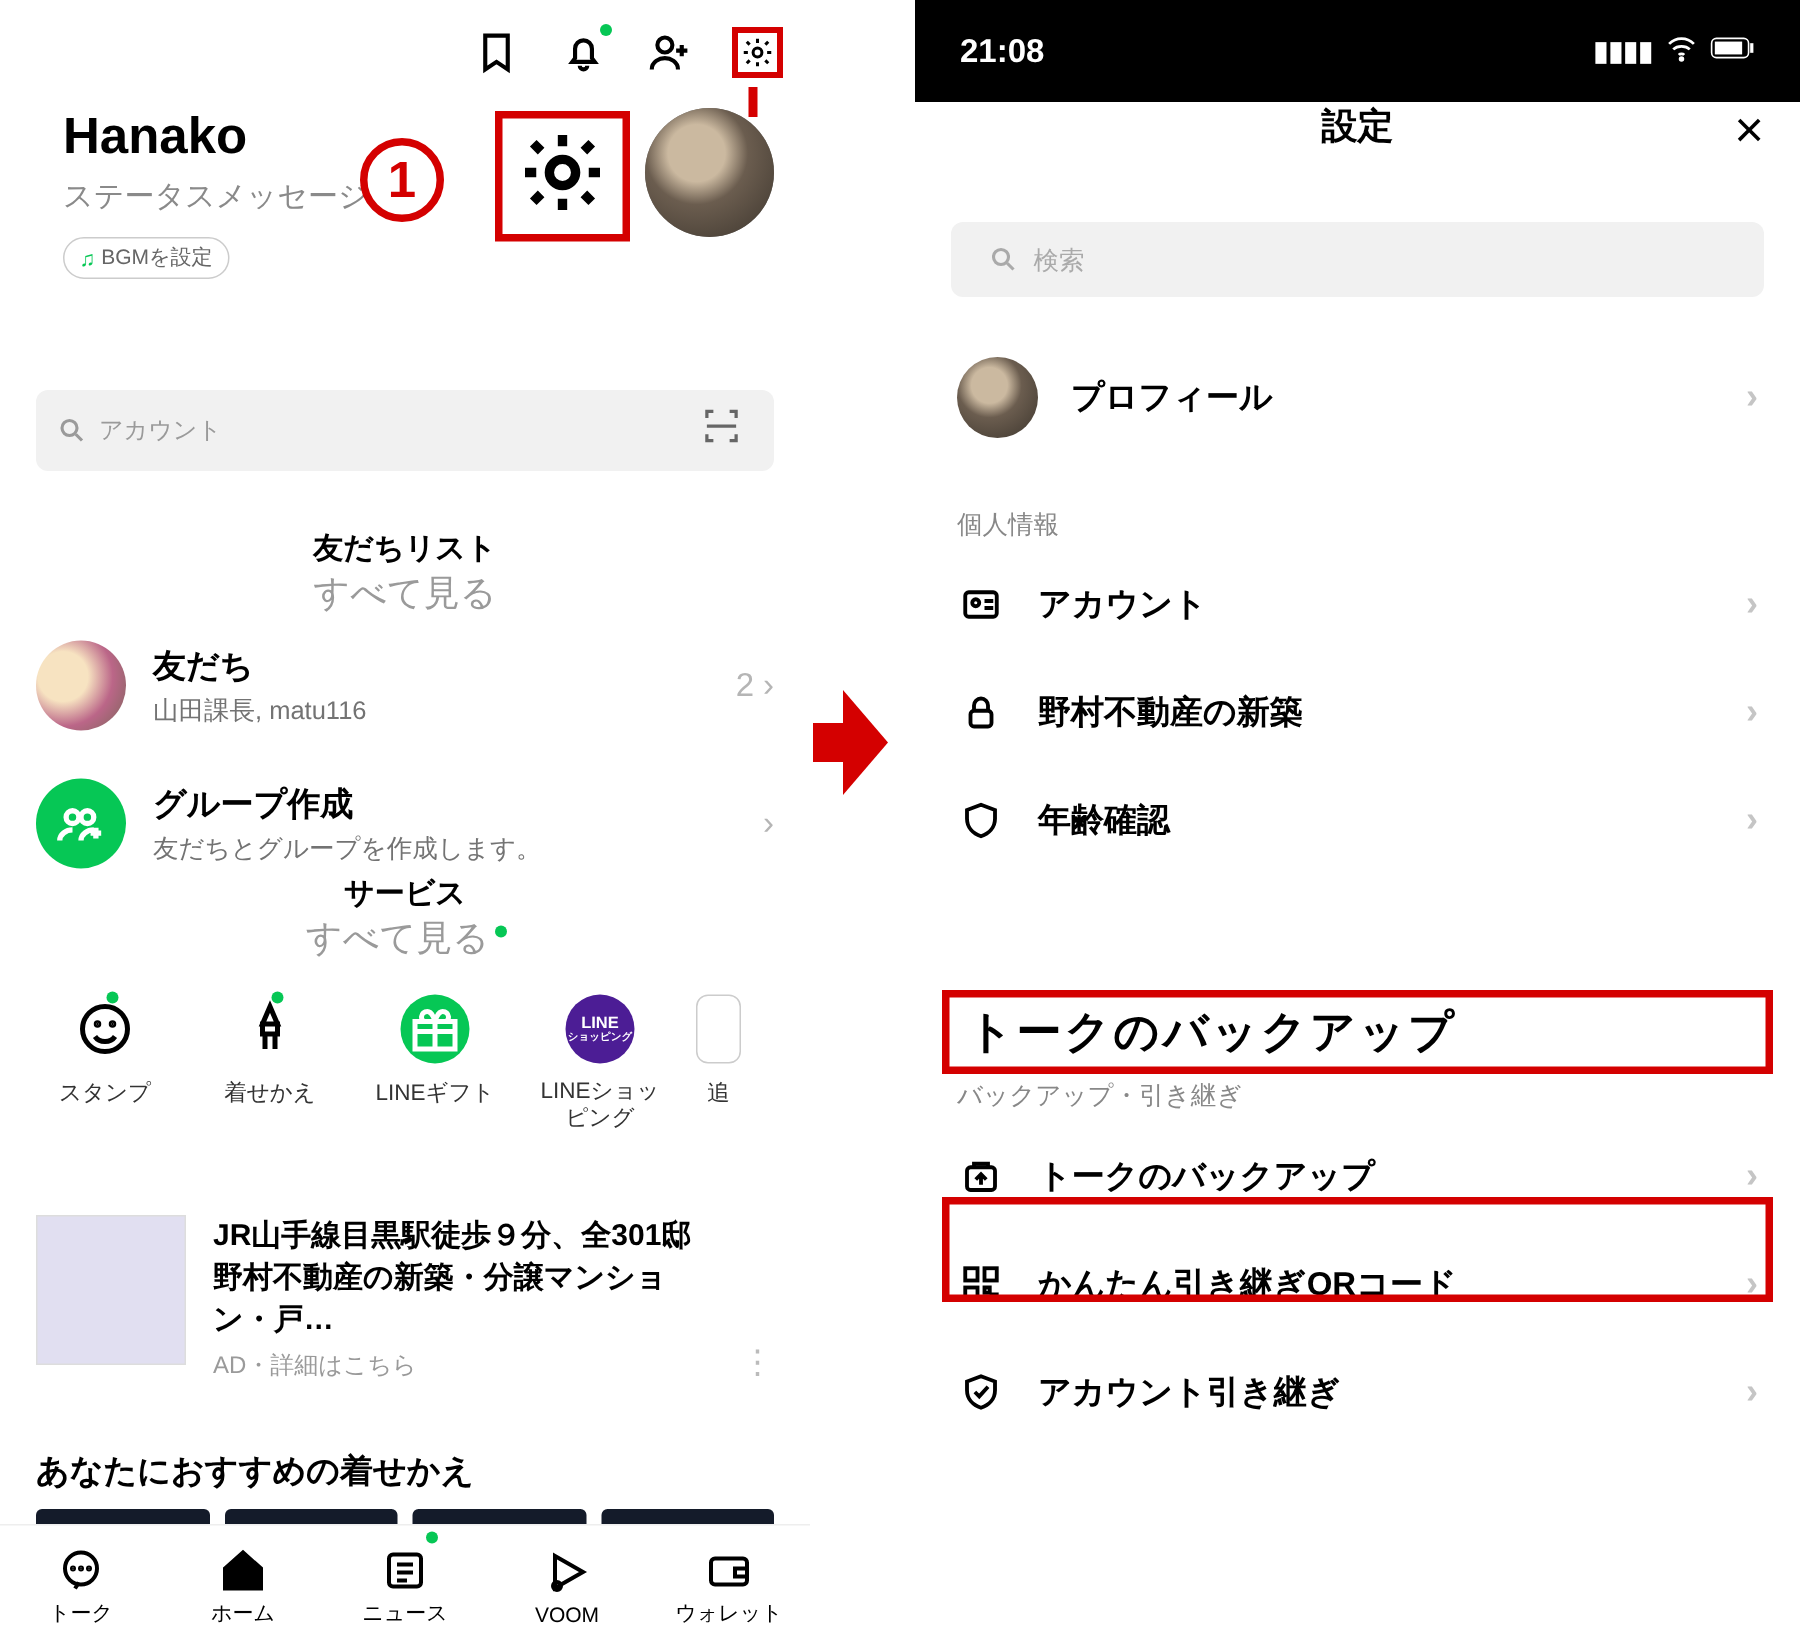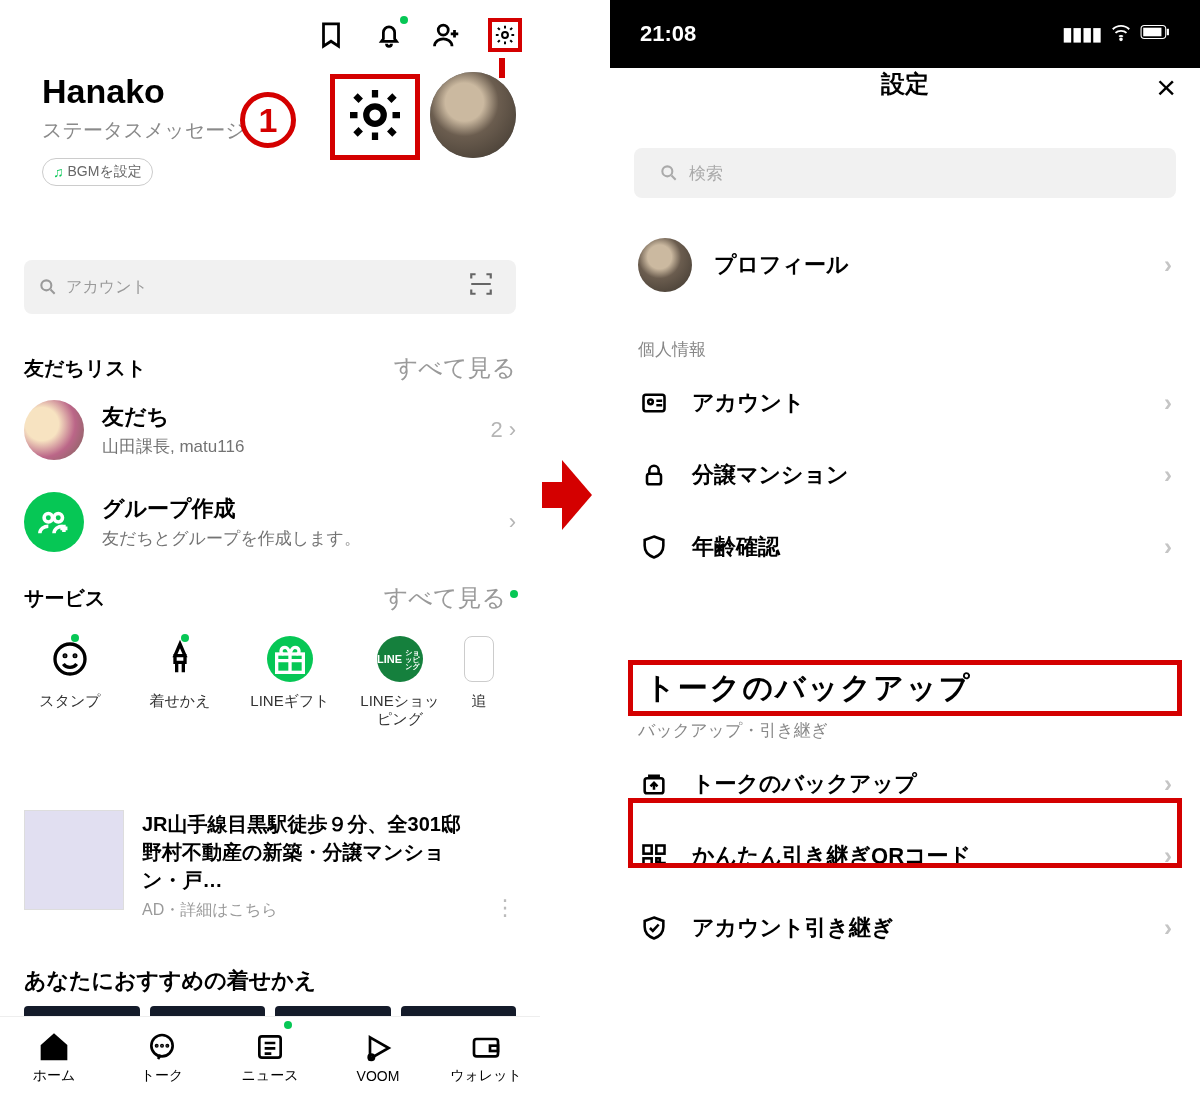--- a/index.html
+++ b/index.html
@@ -24,42 +24,42 @@
 
   .big-gear-call { position:absolute; top:74px; right:120px; border:5px solid #d40000; padding:6px 10px; background:#fff; z-index:30;}
   .big-gear-call svg { width:60px; height:60px; stroke:#000; fill:none; stroke-width:2.5; }
   .connector-v { position:absolute; background:#d40000; width:6px; }
 
   .search-row { position:absolute; top:260px; left:24px; right:24px; height:54px; background:#f1f1f1; border-radius:8px; display:flex; align-items:center; padding:0 14px; color:#9a9a9a; }
   .search-row .scan { margin-left:auto; font-size:22px; color:#777; }
   .search-row svg { width:20px; height:20px; margin-right:8px; stroke:#9a9a9a; fill:none; stroke-width:2.5;}
 
   .sect { position:absolute; left:24px; right:24px; }
-  .sect-hd { display:flex; justify-content:space-between; align-items:center; font-size:20px; }
+  .sect-hd { display:flex; justify-content:space-between; align-items:center; font-size:20px;flex-direction:column; }
   .sect-hd .title { font-weight:700; color:#000; }
   .sect-hd .more { color:#9a9a9a; font-size:24px; position:relative;}
 
   .friends { top:352px; }
   .row { display:flex; align-items:center; padding:16px 0; }
   .circ { width:60px; height:60px; border-radius:50%; background:#ddd; margin-right:18px; flex-shrink:0; }
   .circ.green { background:#06c755; display:flex; align-items:center; justify-content:center; }
   .circ.green svg { width:34px; height:34px; stroke:#fff; fill:none; stroke-width:2.5;}
   .circ.face { background: radial-gradient(circle at 30% 40%, #f7e3c1 0 30%, #b68 60%, #765 100%); }
   .row-main .t1 { font-size:22px; font-weight:700; }
   .row-main .t2 { font-size:17px; color:#737373; margin-top:3px; }
   .row .tail { margin-left:auto; color:#b5b5b5; font-size:22px; display:flex; align-items:center; gap:6px;}
 
   .services { top:582px; }
   .svc-row { display:flex; gap:18px; margin-top:22px; }
   .svc { width:92px; text-align:center; font-size:15px; color:#333; position:relative;}
   .svc-ic { width:46px; height:46px; border-radius:50%; margin:0 auto 10px; display:flex; align-items:center; justify-content:center; position:relative;}
   .svc-ic svg { width:40px; height:40px; stroke:#000; fill:none; stroke-width:2;}
   .svc-ic.fill-green { background:#06c755; }
   .svc-ic.fill-green svg { stroke:#fff; }
-  .svc-ic.fill-black { background:#15803d; color:#fff; font-size:9px; font-weight:700; flex-direction:row; line-height:1;}
+  .svc-ic.fill-black { background:#4c1d95; color:#fff; font-size:9px; font-weight:700; flex-direction:column; line-height:1;}
   .svc .dot-green{ right:14px; top:-2px;}
 
   .ad { position:absolute; top:810px; left:24px; right:24px; display:flex; gap:18px; }
   .ad-thumb { width:100px; height:100px; background:#e1dff1; border:1px solid #ddd; flex-shrink:0;}
   .ad-txt .l1 { font-size:20px; font-weight:700; line-height:1.4; }
   .ad-txt .l2 { font-size:16px; color:#9a9a9a; margin-top:6px; }
 
   .recommend-hd { position:absolute; top:966px; left:24px; font-size:22px; font-weight:700; }
   .recommend-strip { position:absolute; top:1006px; left:24px; right:24px; height:16px; display:flex; gap:10px; }
   .recommend-strip div { flex:1; background:#141b2a; border-radius:4px 4px 0 0;}
@@ -262,35 +262,35 @@
     <div class="recommend-hd">あなたにおすすめの着せかえ</div>
     <div class="recommend-strip">
         <div></div>
         <div></div>
         <div></div>
         <div></div>
       </div>
   </div>
 
   <div class="tabbar">
-    <div class="tab active">
-      <svg viewBox="0 0 24 24">
-          <path d="M3 11l9-8 9 8v10H3z" fill="#000"></path>
-        </svg>
-      <span>ホーム</span>
-    </div>
     <div class="tab">
       <svg viewBox="0 0 24 24">
           <circle cx="12" cy="11" r="8"></circle>
           <path d="M9 21l2-3"></path>
           <circle cx="8" cy="11" r="0.5" fill="#000"></circle>
           <circle cx="12" cy="11" r="0.5" fill="#000"></circle>
           <circle cx="16" cy="11" r="0.5" fill="#000"></circle>
         </svg>
       <span>トーク</span>
+    </div>
+    <div class="tab active">
+      <svg viewBox="0 0 24 24">
+          <path d="M3 11l9-8 9 8v10H3z" fill="#000"></path>
+        </svg>
+      <span>ホーム</span>
     </div>
     <div class="tab">
       <svg viewBox="0 0 24 24">
           <rect x="4" y="4" width="16" height="16" rx="2"></rect>
           <path d="M8 9h8M8 13h8M8 17h5"></path>
         </svg>
       <span class="dot-green"></span>
       <span>ニュース</span>
     </div>
     <div class="tab">
@@ -365,21 +365,21 @@
     <span>アカウント</span>
     <span class="chev">›</span>
   </div>
   <div class="r-row">
     <span class="ric">
         <svg viewBox="0 0 24 24">
           <rect x="6" y="11" width="12" height="9" rx="2"></rect>
           <path d="M8 11V8a4 4 0 0 1 8 0v3"></path>
         </svg>
       </span>
-    <span>分譲マンション</span>
+    <span>野村不動産の新築</span>
     <span class="chev">›</span>
   </div>
   <div class="r-row">
     <span class="ric">
         <svg viewBox="0 0 24 24">
           <path d="M12 3l8 3v5c0 5-3.5 8.5-8 10-4.5-1.5-8-5-8-10V6z"></path>
         </svg>
       </span>
     <span>年齢確認</span>
     <span class="chev">›</span>

